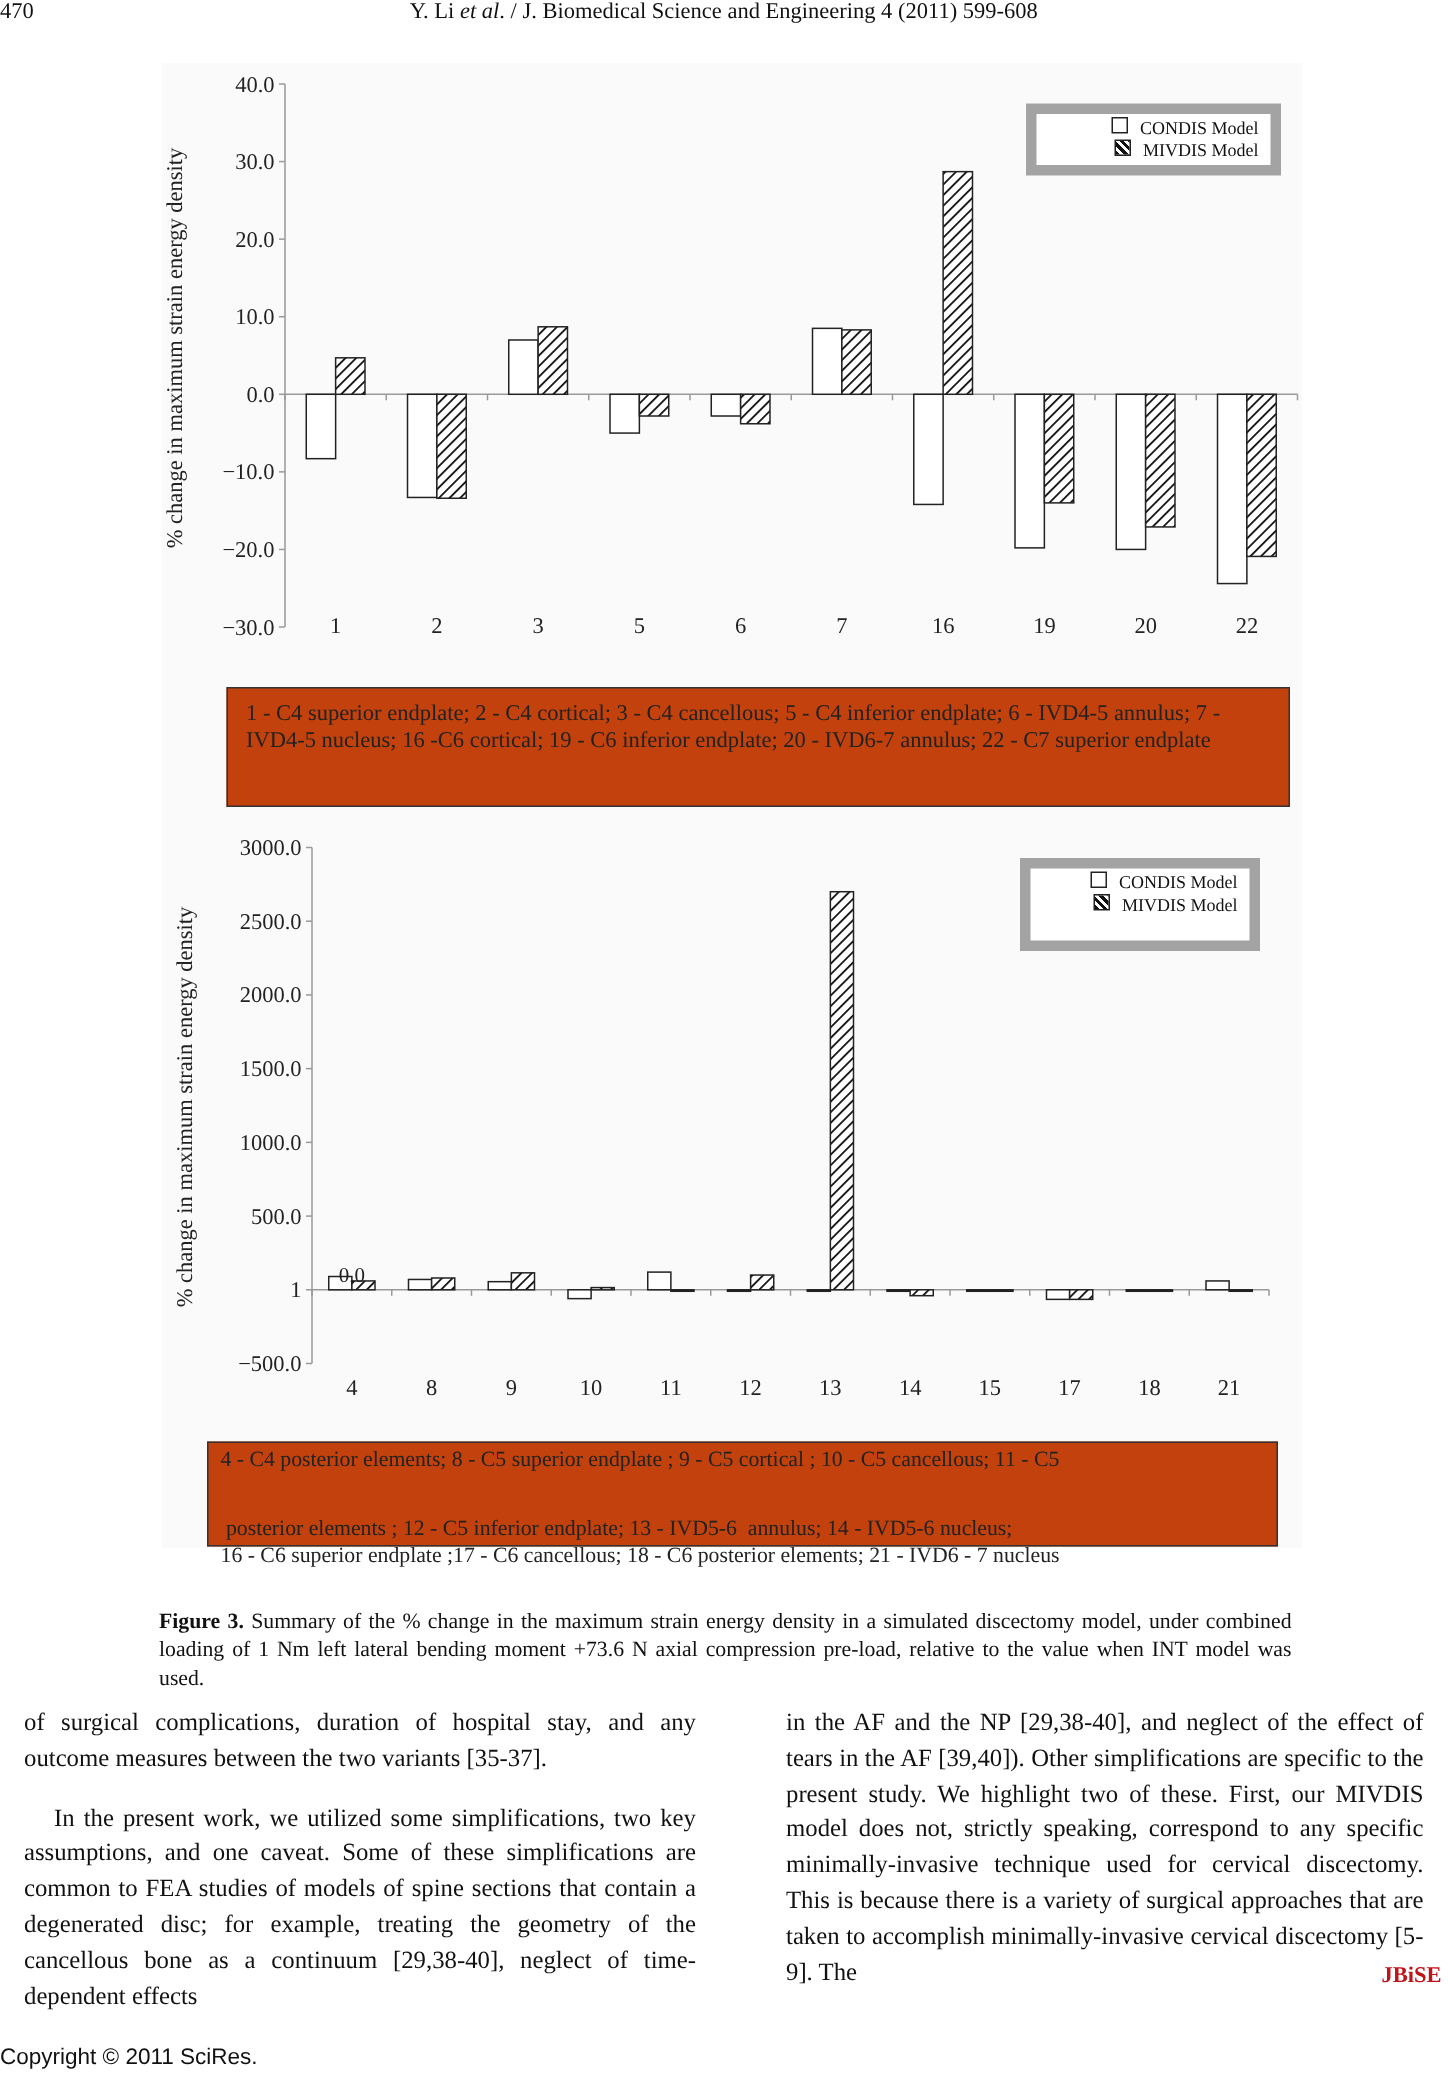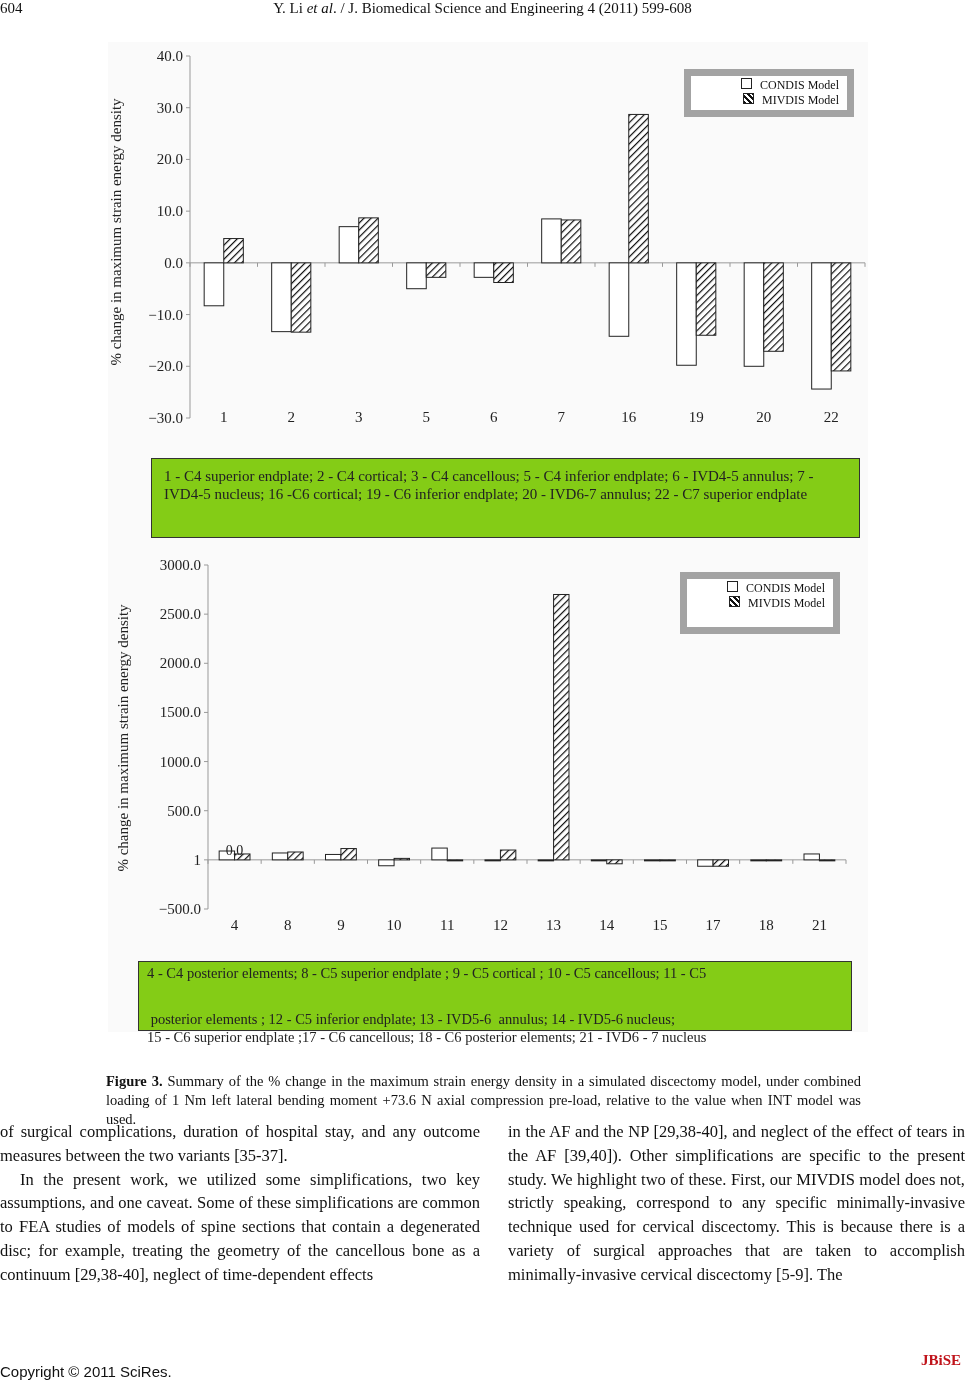--- a/index.html
+++ b/index.html
@@ -4,35 +4,35 @@
 <style>
   html, body { margin: 0; padding: 0; background: #ffffff; }
   body { width: 965px; height: 1386px; position: relative; overflow: hidden;
          font-family: "Liberation Serif", "DejaVu Serif", serif; color: #111; }
   .abs { position: absolute; }
   #page-num { left: 0; top: 0; font-size: 15px; }
   #running-head { left: 0; width: 965px; top: 0; text-align: center; font-size: 15px; }
   #fig-wrap { left: 108px; top: 42px; width: 760px; height: 990px; background: #fafafa; }
   svg text { font-family: "Liberation Serif", "DejaVu Serif", serif; fill: #222; }
   .legend-box { position: absolute; border: 7px solid #a3a3a3; padding: 2px 8px; background: #fff; font-size: 12px; text-align: right; }
-  .key-box { position: absolute; border: 1px solid #333; background: #84cc16; font-size: 15px; line-height: 18px; padding: 8px 12px; color: #222; box-sizing: border-box; }
+  .key-box { position: absolute; border: 1px solid #333; background: #c2410c; font-size: 15px; line-height: 18px; padding: 8px 12px; color: #222; box-sizing: border-box; }
   #caption { left: 106px; top: 1046px; width: 755px; font-size: 14.5px; line-height: 19px; text-align: justify; margin-top: 26px; }
   #caption b { font-weight: bold; }
   .col { position: absolute; top: 1120px; width: 480px; font-size: 16.5px; line-height: 23.8px; text-align: justify; }
-  .col p { margin: 0; }
+  .col p { margin: 16px; }
   #col-left { left: 0; }
   #col-right { left: 508px; width: 457px; }
   .indent { text-indent: 20px; }
   #copyright { left: 0; top: 1363px; font-family: "Liberation Sans", sans-serif; font-weight: normal; font-size: 15px; }
-  #journal-tag { right: 4px; top: 1352px; font-weight: bold; color: #c0141b; font-size: 15px; }
+  #journal-tag { right: 4px; top: 1309px; font-weight: bold; color: #c0141b; font-size: 15px; }
 </style>
 </head>
 <body>
 
-<div class="abs" id="page-num">604</div>
+<div class="abs" id="page-num">470</div>
 <div class="abs" id="running-head"><span>Y. Li </span><i>et al</i><span>. / J. Biomedical Science and Engineering 4 (2011) 599-608</span></div>
 
 <div class="abs" id="fig-wrap">
   <svg id="chart-top" width="760" height="400" style="position:absolute;left:0;top:0;">
     <defs>
       <pattern id="hatch" patternUnits="userSpaceOnUse" width="5" height="5" patternTransform="rotate(45)">
         <rect width="5" height="5" fill="#fff"></rect>
         <line x1="0" y1="0" x2="0" y2="5" stroke="#111" stroke-width="2.4"></line>
       </pattern>
     </defs>
@@ -192,21 +192,21 @@
     <text id="bot-ylabel" transform="translate(20,188) rotate(-90)" text-anchor="middle" font-size="15">% change in maximum strain energy density</text>
   </svg>
   <div class="legend-box" style="left:572px;top:530px;width:130px;height:44px;">
     <div><span style="display:inline-block;width:9px;height:9px;border:1px solid #222;margin-right:8px;"></span><span>CONDIS Model</span></div>
     <div><span style="display:inline-block;width:9px;height:9px;border:1px solid #222;margin-right:8px;background:repeating-linear-gradient(45deg,#111 0 2px,#fff 2px 4px);"></span><span>MIVDIS Model</span></div>
   </div>
 
   <div class="key-box" style="left:30px;top:919px;width:714px;height:70px;padding:2px 8px;font-size:14.5px;line-height:18px;">
     <div>4 - C4 posterior elements; 8 - C5 superior endplate ; 9 - C5 cortical ; 10 - C5  cancellous;  11 - C5</div>
     <div style="white-space:pre;margin-top:28px;"> posterior elements ; 12 - C5 inferior endplate; 13 - IVD5-6  annulus; 14 - IVD5-6 nucleus;</div>
-    <div>15 - C6 superior endplate ;17 - C6 cancellous; 18 - C6 posterior elements; 21 - IVD6 - 7  nucleus</div>
+    <div>16 - C6 superior endplate ;17 - C6 cancellous; 18 - C6 posterior elements; 21 - IVD6 - 7  nucleus</div>
   </div>
 </div>
 
 <div class="abs" id="caption"><b>Figure 3.</b><span> Summary of the % change in the maximum strain energy density in a simulated discectomy model, under combined loading of 1 Nm left lateral bending moment +73.6 N axial compression pre-load, relative to the value when INT model was used.</span></div>
 
 <div class="col" id="col-left">
   <p>of surgical complications, duration of hospital stay, and any outcome measures between the two variants [35-37].</p>
   <p class="indent">In the present work, we utilized some simplifications, two key assumptions, and one caveat. Some of these simplifications are common to FEA studies of models of spine sections that contain a degenerated disc; for example, treating the geometry of the cancellous bone as a continuum [29,38-40], neglect of time-dependent effects</p>
 </div>
 <div class="col" id="col-right">

